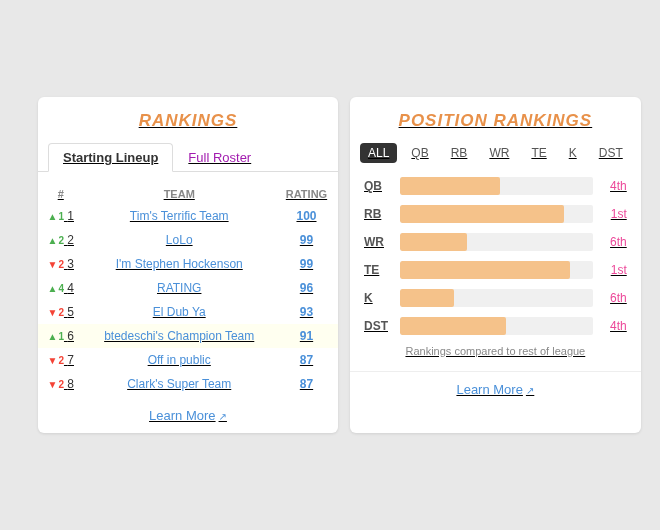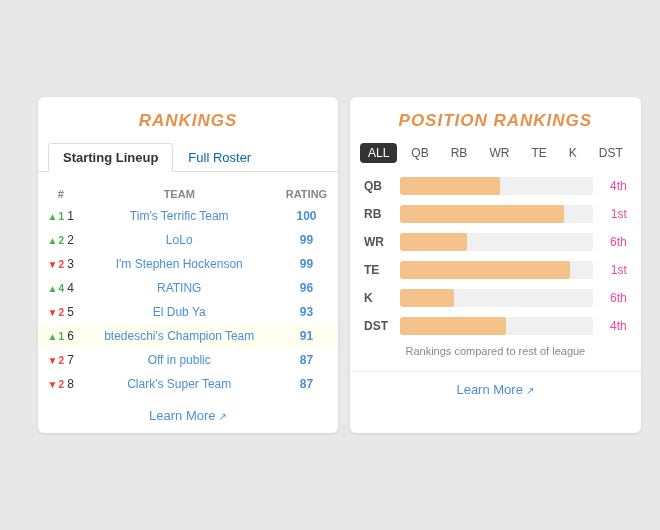--- a/index.html
+++ b/index.html
@@ -11,20 +11,21 @@
       justify-content: center;
       align-items: center;
       width: 660px;
       height: 530px;
     }
     .container {
       display: flex;
       gap: 12px;
       padding: 14px;
       width: 612px;
+      text-decoration: underline;
     }
 
     
     .left-panel {
       background: #fff;
       border-radius: 6px;
       padding: 14px 0 10px 0;
       flex: 0 0 300px;
       box-shadow: 0 1px 3px rgba(0,0,0,0.1);
     }
@@ -40,21 +41,21 @@
     .tabs {
       display: flex;
       border-bottom: 1px solid #ddd;
       margin-bottom: 12px;
       padding: 0 10px;
     }
     .tab {
       padding: 6px 14px;
       cursor: pointer;
       font-size: 13px;
-      color: #0369a1;
+      color: #a21caf;
       border: 1px solid transparent;
       border-radius: 4px 4px 0 0;
       margin-bottom: -1px;
     }
     .tab.active {
       background: #fff;
       border: 1px solid #ddd;
       border-bottom-color: #fff;
       font-weight: bold;
       color: #333;

